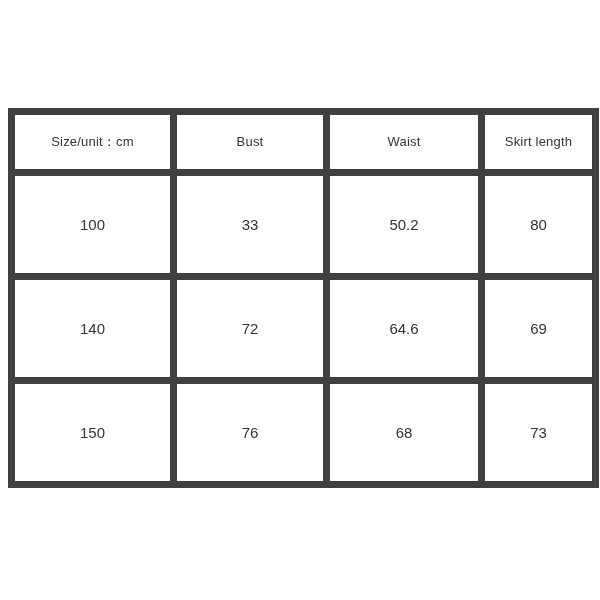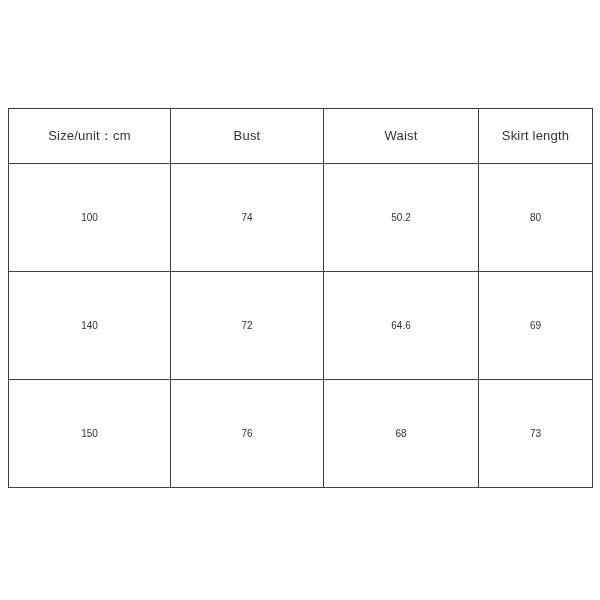--- a/index.html
+++ b/index.html
@@ -33,37 +33,37 @@
     table-layout: fixed;
     background: #ffffff;
   }
   table.size-table col.c0 { width: 162px; }
   table.size-table col.c1 { width: 153px; }
   table.size-table col.c2 { width: 155px; }
   table.size-table col.c3 { width: 114px; }
 
   table.size-table th,
   table.size-table td {
-    border: 1px solid #404040;
+    border: 7px solid #404040;
     text-align: center;
     vertical-align: middle;
     color: #333333;
     font-weight: normal;
     font-size: 13px;
     line-height: 1.2;
     padding: 0;
     background: #ffffff;
     height: 54px;
   }
   table.size-table th {
     font-size: 13px;
     letter-spacing: 0.2px;
   }
   table.size-table td {
-    font-size: 10px;
+    font-size: 15px;
   }
 </style>
 </head>
 <body>
 
 <div class="page">
   <div class="size-table-wrap">
     <table class="size-table">
       <colgroup>
         <col class="c0">
@@ -75,21 +75,21 @@
         <tr>
           <th>Size/unit：cm</th>
           <th>Bust</th>
           <th>Waist</th>
           <th>Skirt length</th>
         </tr>
       </thead>
       <tbody>
         <tr>
           <td>100</td>
-          <td>74</td>
+          <td>33</td>
           <td>50.2</td>
           <td>80</td>
         </tr>
         <tr>
           <td>140</td>
           <td>72</td>
           <td>64.6</td>
           <td>69</td>
         </tr>
         <tr>

